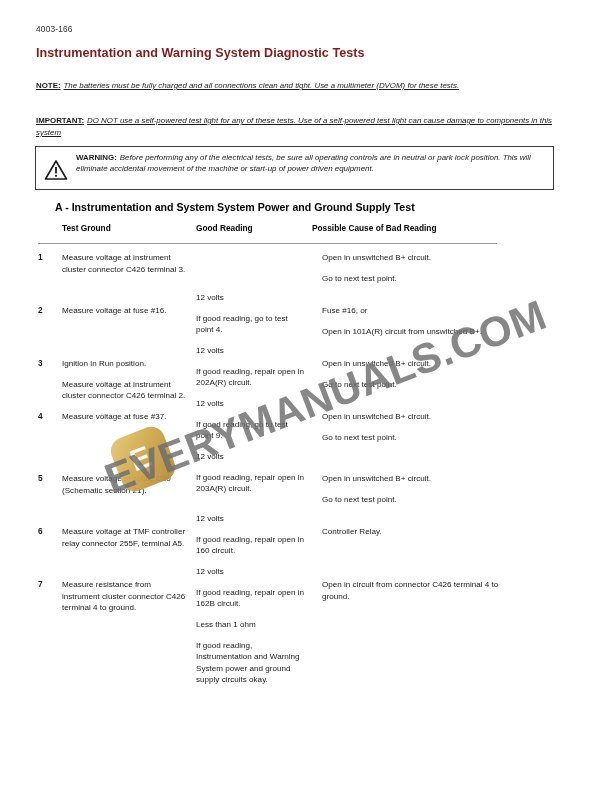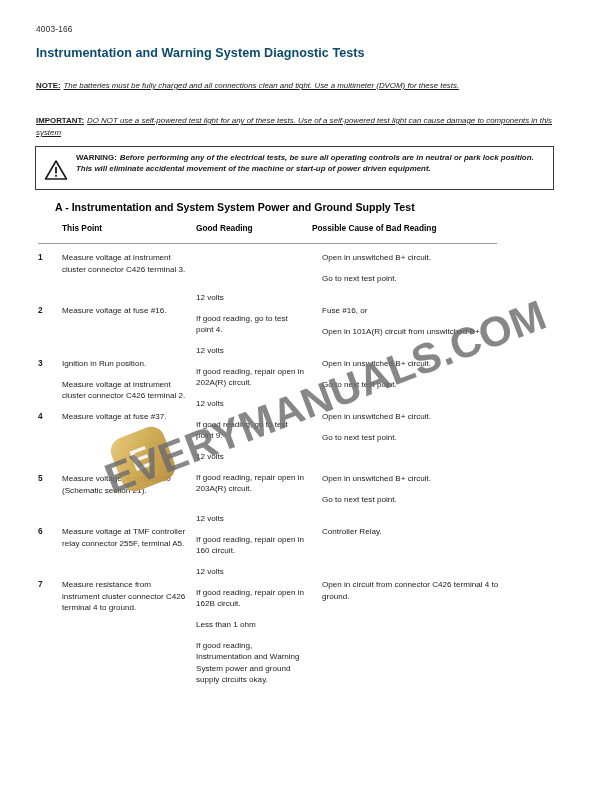--- a/index.html
+++ b/index.html
@@ -27,21 +27,21 @@
     color: #2a2a2a;
   }
 
   .page-title {
     position: absolute;
     left: 36px;
     top: 46px;
     font-size: 12.6px;
     font-weight: bold;
     letter-spacing: 0.05px;
-    color: #0c4a6e;
+    color: #7f1d1d;
   }
 
   
   .note-block {
     position: absolute;
     left: 36px;
     width: 520px;
     font-size: 7.9px;
     line-height: 11.5px;
     text-decoration: underline;
@@ -77,21 +77,21 @@
   }
   .warning-text {
     position: absolute;
     left: 40px;
     top: 5px;
     right: 8px;
     font-size: 7.9px;
     line-height: 11.4px;
   }
   .warning-text .note-label { font-weight: bold; }
-  .warning-text .note-body { font-style: italic; font-weight: bold; }
+  .warning-text .note-body { font-style: italic; }
 
   
   .section-heading {
     position: absolute;
     left: 55px;
     top: 201px;
     font-size: 10.6px;
     font-weight: bold;
     color: #000;
   }
@@ -238,21 +238,21 @@
       </svg>
     </span>
     <div class="warning-text">
       <span class="note-label">WARNING:</span><span class="note-body">Before performing any of the electrical tests, be sure all operating controls are in neutral or park lock position. This will eliminate accidental movement of the machine or start-up of power driven equipment.</span>
     </div>
   </div>
 
   <div class="section-heading">A - Instrumentation and System System Power and Ground Supply Test</div>
 
   <div class="table-head">
-    <span class="col-h h-testpoint">This Point</span>
+    <span class="col-h h-testpoint">Test Ground</span>
     <span class="col-h h-goodreading">Good Reading</span>
     <span class="col-h h-possible">Possible Cause of Bad Reading</span>
   </div>
   <div class="head-rule"></div>
 
   <div class="table-body" id="table-body">
       <div class="trow" style="height: 44px;">
         <div class="cell c-num">1</div>
         <div class="cell c-test">
           <p class="para">Measure voltage at instrument cluster connector C426 terminal 3.</p>

